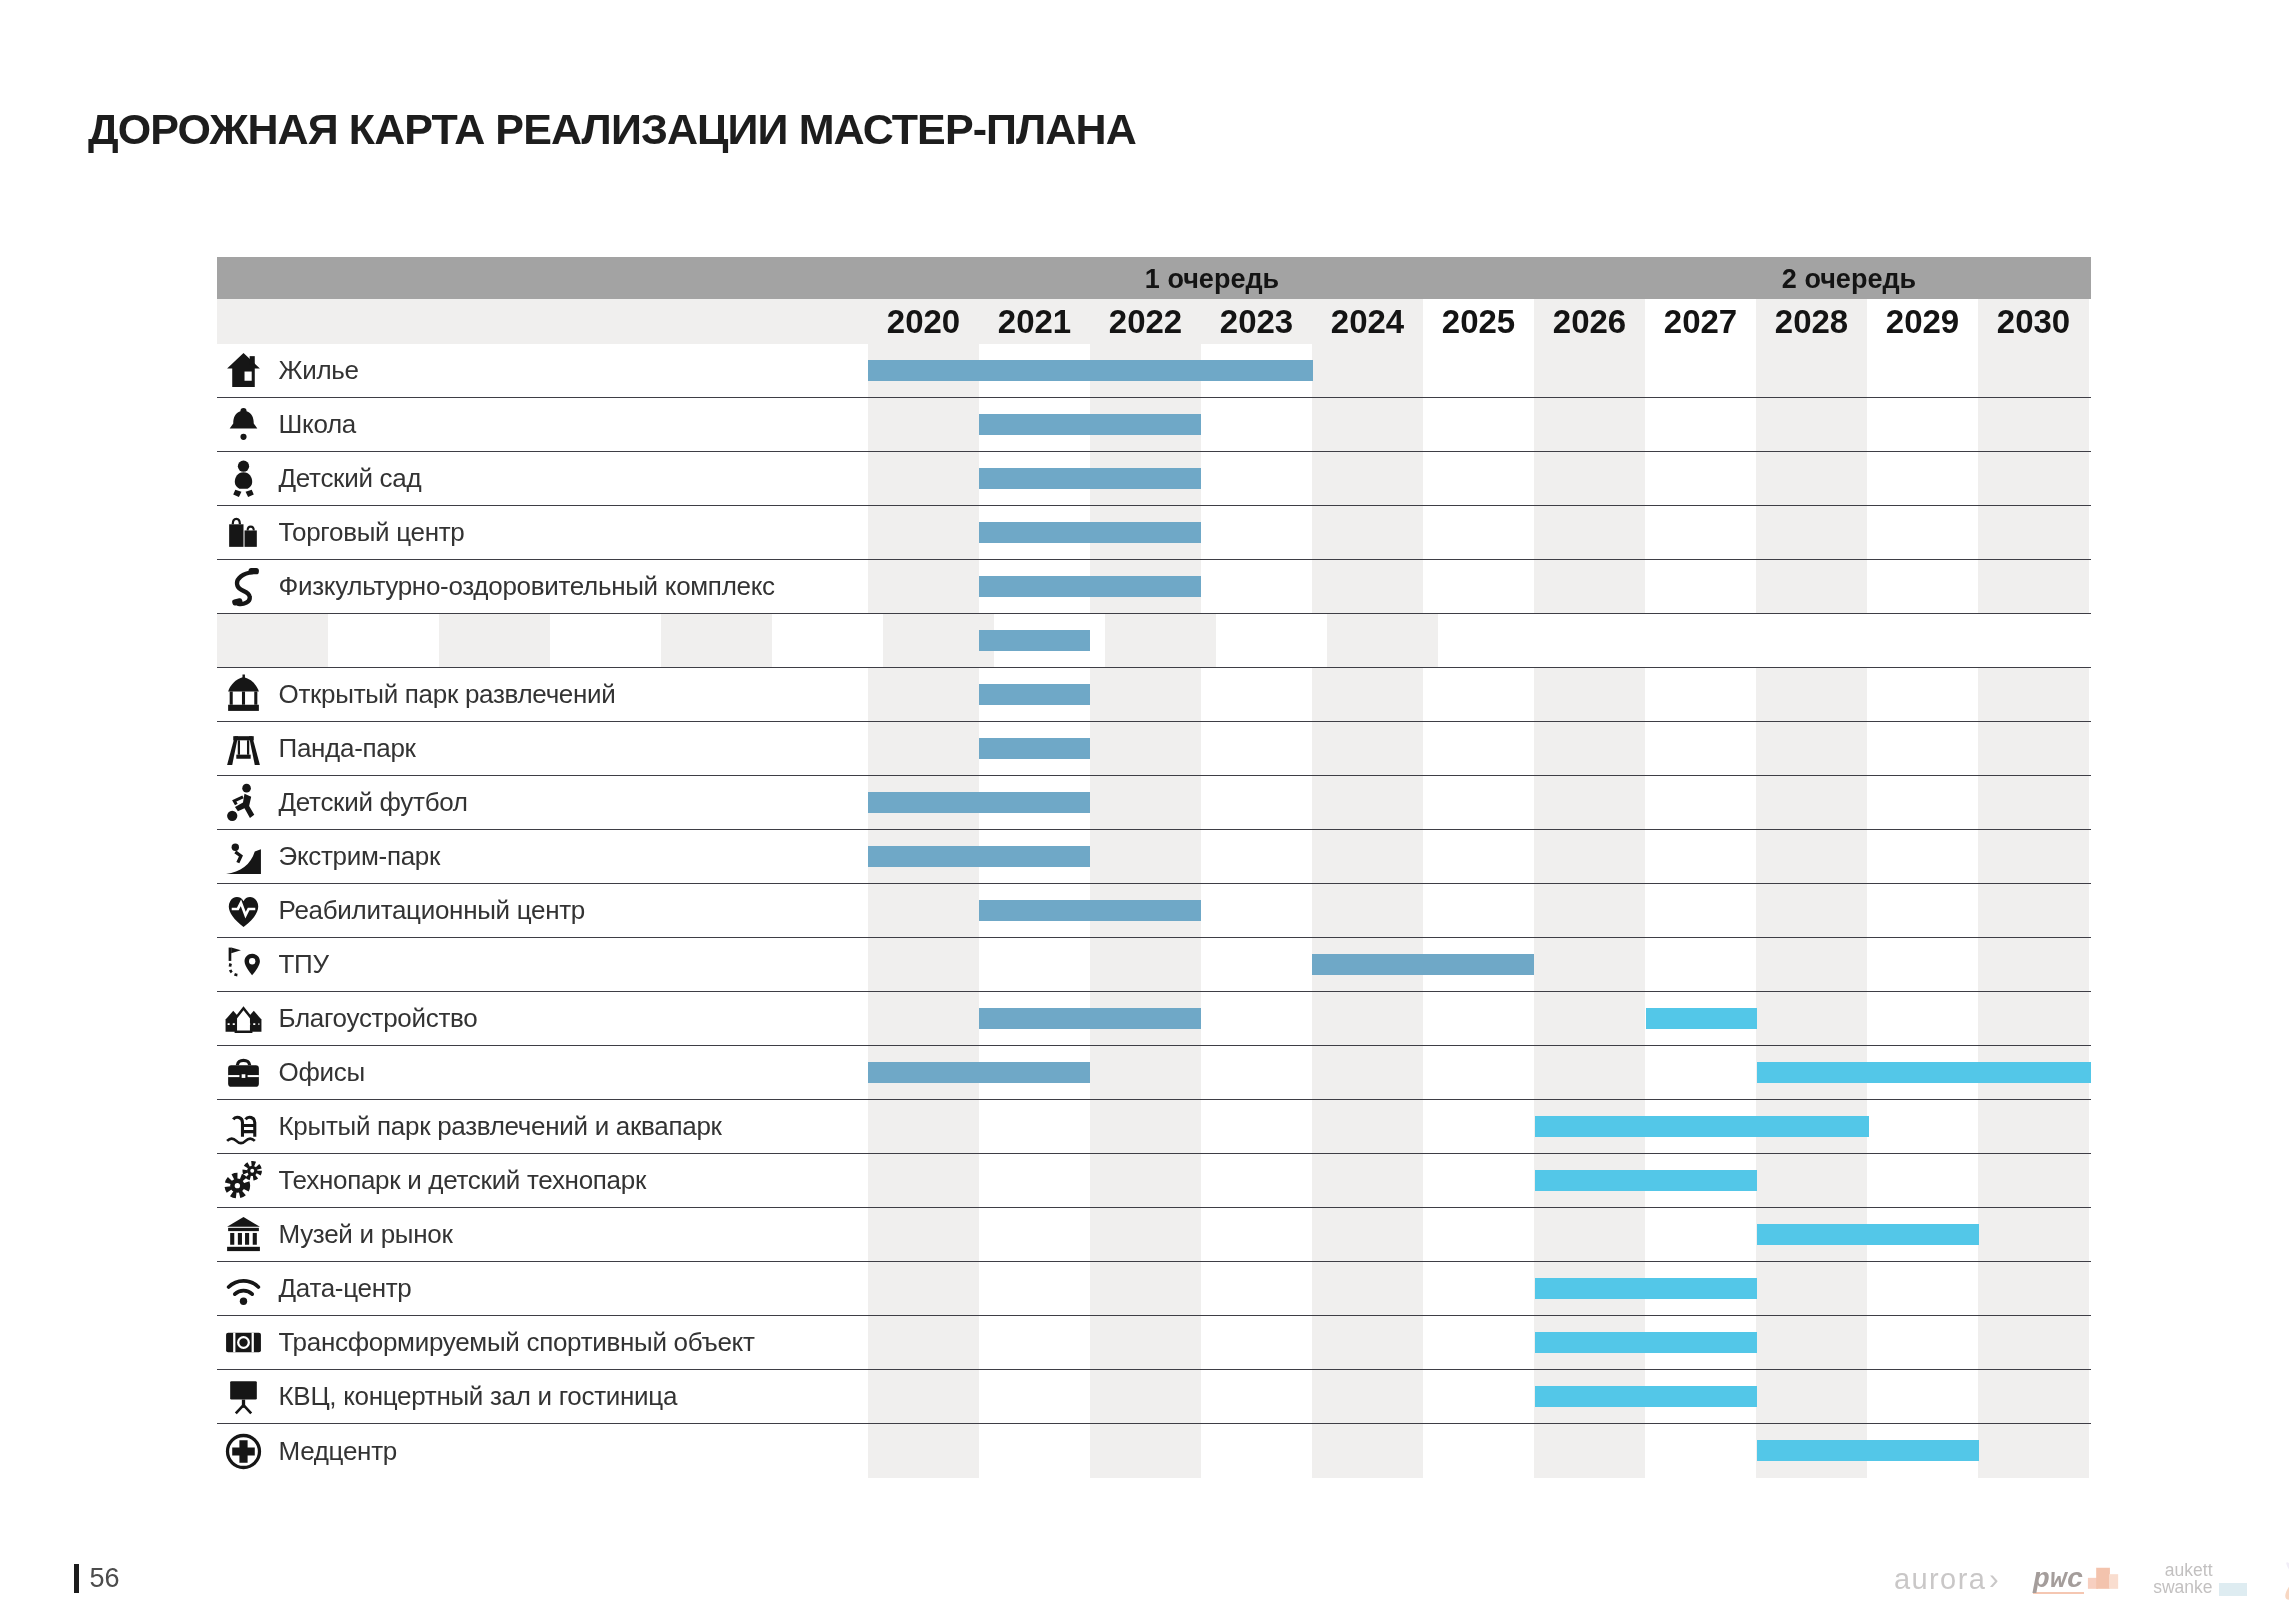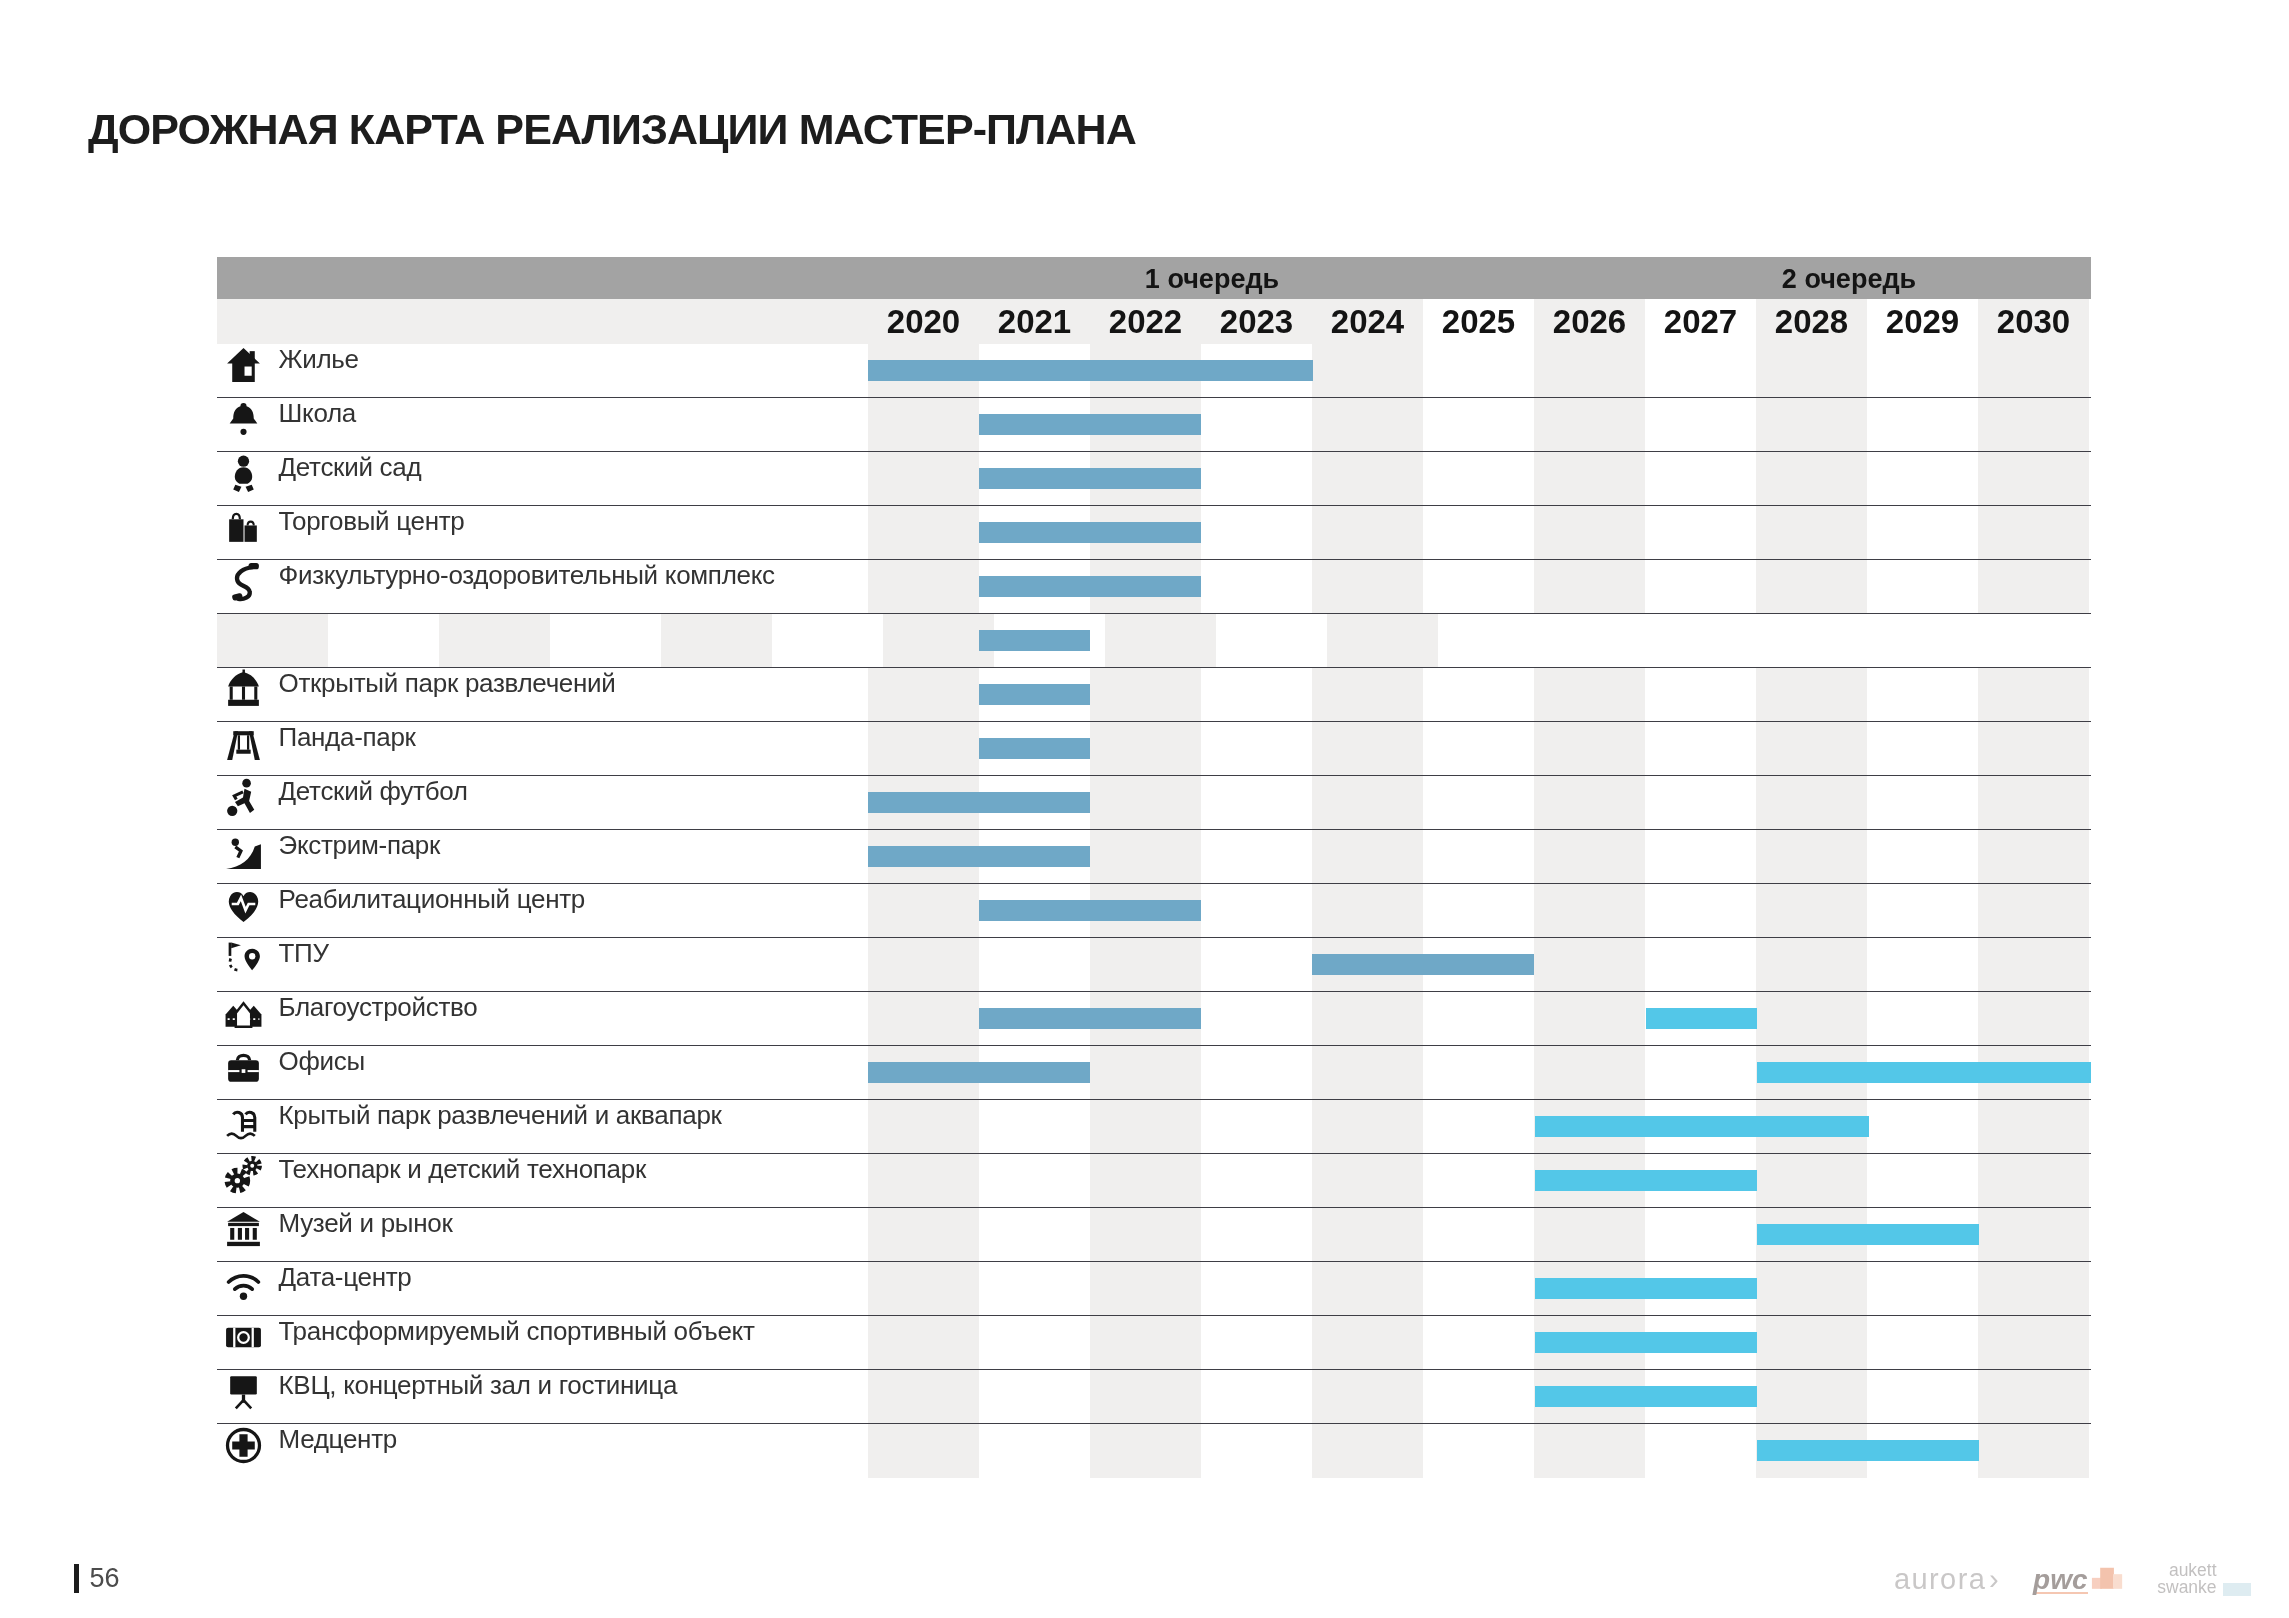--- a/index.html
+++ b/index.html
@@ -17,37 +17,37 @@
   .phase.p2{left:1596px;margin-left:36px;}
   .year-row{display:flex;height:45px;}
   .ylbl{width:651px;background:#f0efee;}
   .year-cell{width:111px;display:flex;align-items:center;justify-content:center;
              font-size:33px;font-weight:bold;color:#141414;}
   .year-cell.grey{background:#f0efee;}
 
   .grow{position:relative;height:54px;box-sizing:border-box;border-bottom:1.8px solid #3e3e45;}
   .grow:last-child{border-bottom:none;}
   .cells{position:absolute;inset:0;display:flex;}
-  .label-cell{width:651px;display:flex;gap:14px;padding-left:5.5px;
+  .label-cell{width:651px;display:flex;align-items:center;gap:14px;padding-left:5.5px;
               box-sizing:border-box;background:#fff;}
   .icon{flex:0 0 42px;width:42px;height:42px;display:flex;align-items:center;justify-content:center;}
   .row-label{font-size:26px;color:#333;letter-spacing:-0.3px;white-space:nowrap;}
   .col{width:111px;}
   .col.grey{background:#f0efee;}
   .bar{position:absolute;top:50%;margin-top:-11px;height:21px;}
 
   
   .pageno{position:absolute;left:74px;top:1563px;display:flex;align-items:center;gap:11px;}
   .pn-bar{display:inline-block;width:4.6px;height:29.5px;background:#1c1c1c;}
   .pn-num{font-size:27px;color:#4c4c4c;}
   .logos{position:absolute;left:1894px;top:1554px;display:flex;align-items:center;gap:33px;opacity:.62;}
   .aurora{font-size:29px;color:#a9a6a6;letter-spacing:1.4px;}
   .aurora .chev{margin-left:2.8px;}
   .pwc{display:flex;align-items:flex-end;gap:3.7px;}
-  .pwc .pwc-word{font-family:Liberation Sans, sans-serif;font-style:italic;font-weight:bold;
+  .pwc .pwc-word{font-family:Liberation Mono, monospace;font-style:italic;font-weight:bold;
                  font-size:28px;color:#6e625e;line-height:.8;border-bottom:2.8px solid #f0a584;}
   .aukett{display:flex;align-items:flex-end;gap:6.5px;}
   .aukett .txt{text-align:right;font-size:17.5px;line-height:.95;color:#9d9a9a;}
   .aukett .blk{width:28px;height:13px;background:#cbe2ea;}
 </style>
 </head>
 <body>
 
 <div class="page">
 

